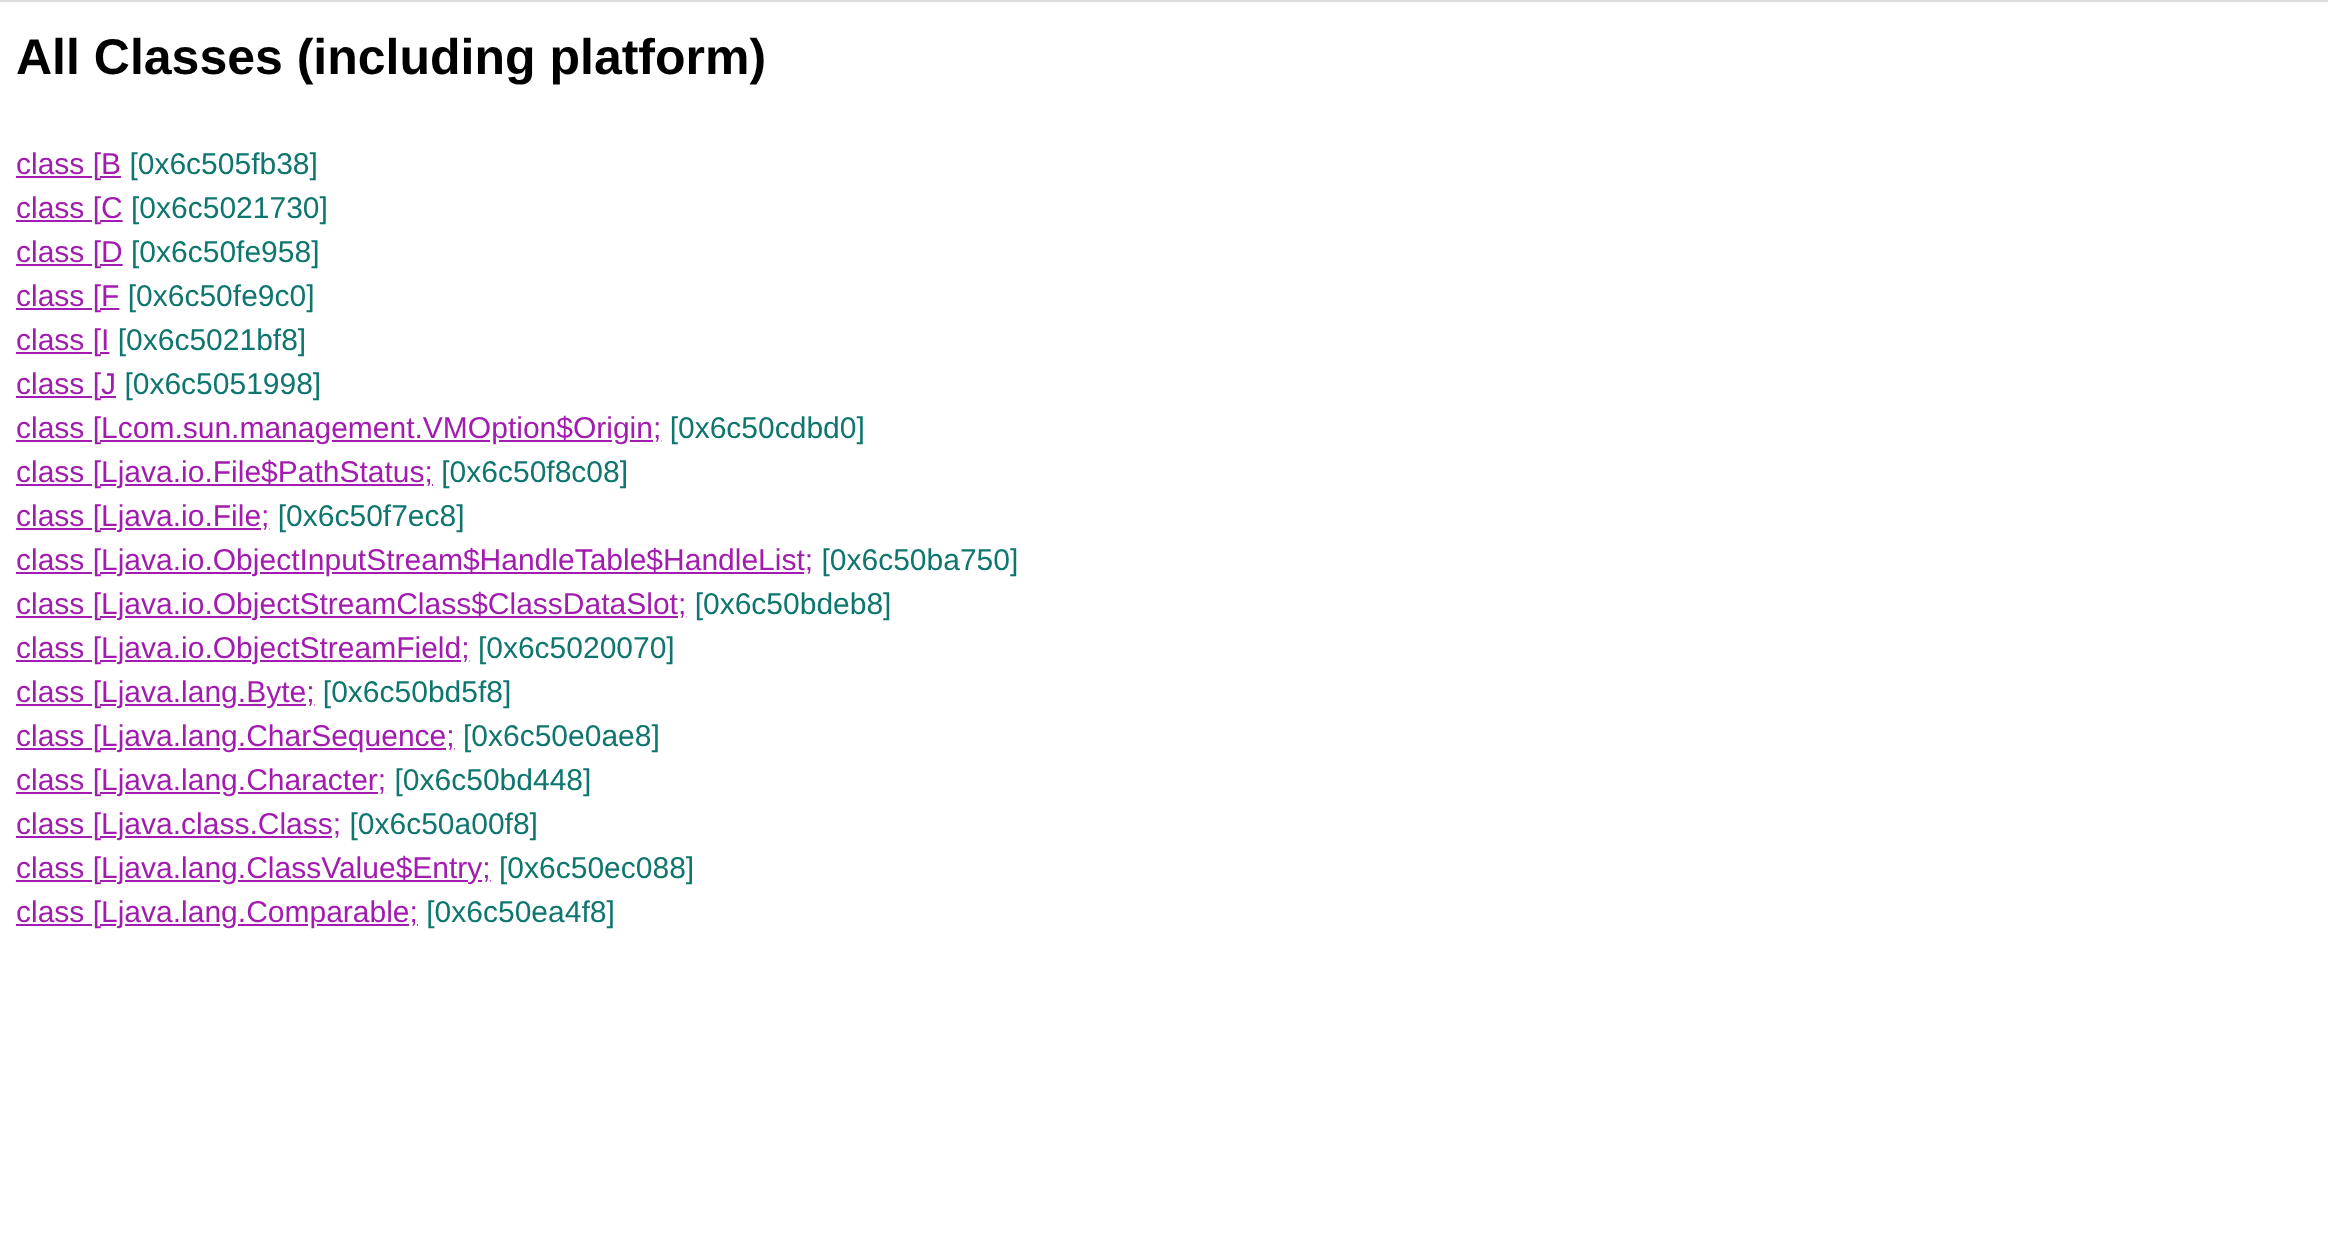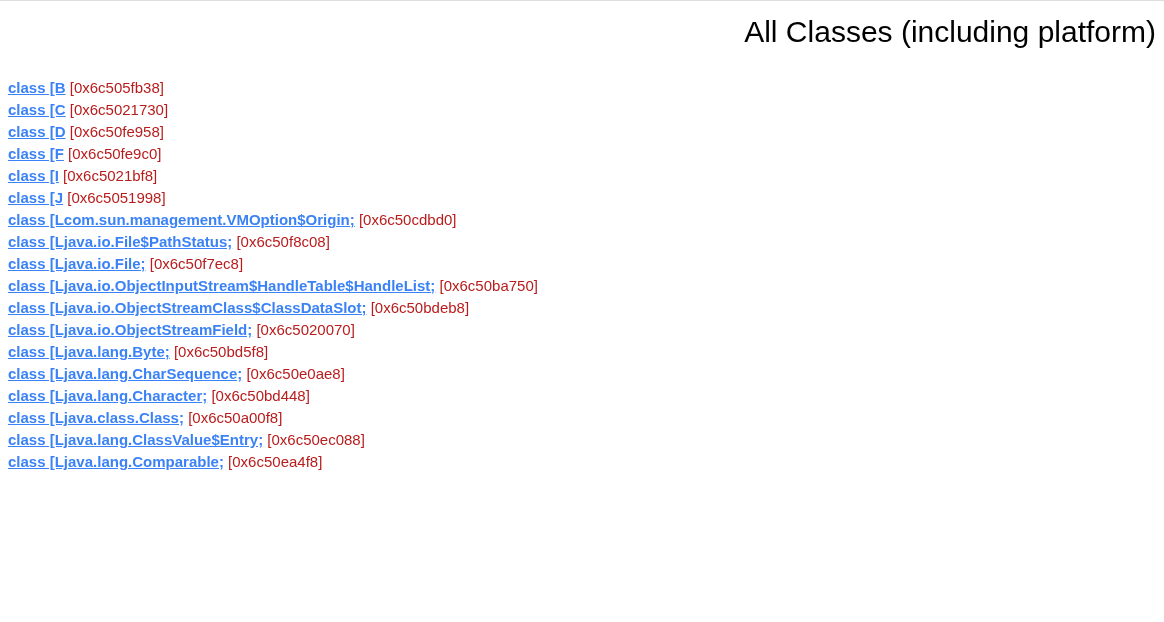--- a/index.html
+++ b/index.html
@@ -10,44 +10,43 @@
     font-size: 15px;
     color: #000;
     background: #fff;
   }
   .page {
     width: 1164px;
     border-top: 1px solid #ddd;
     padding: 8px 8px 0 8px;
   }
   h1.title {
-    text-align: right;
-    font-size: 30px;
-    font-weight: 400;
+    text-align: left;
+    font-size: 25px;
+    font-weight: 700;
     margin: 6px 0 28px 0;
   }
   h2.pkg {
     font-size: 21px;
     font-weight: 700;
     margin: 0 0 14px 0;
   }
   .entries {
     line-height: 1.4;
   }
   .row {
     margin: 0 0 1px 0;
     white-space: nowrap;
   }
   a.class-link {
-    color: #3b82f6;
+    color: #a21caf;
     text-decoration: underline;
-    font-weight: bold;
   }
   .addr {
-    color: #b91c1c;
+    color: #0f766e;
   }
   .cutoff {
     height: 14px;
     overflow: hidden;
   }
 </style>
 </head>
 <body>
 
 <div class="page">

